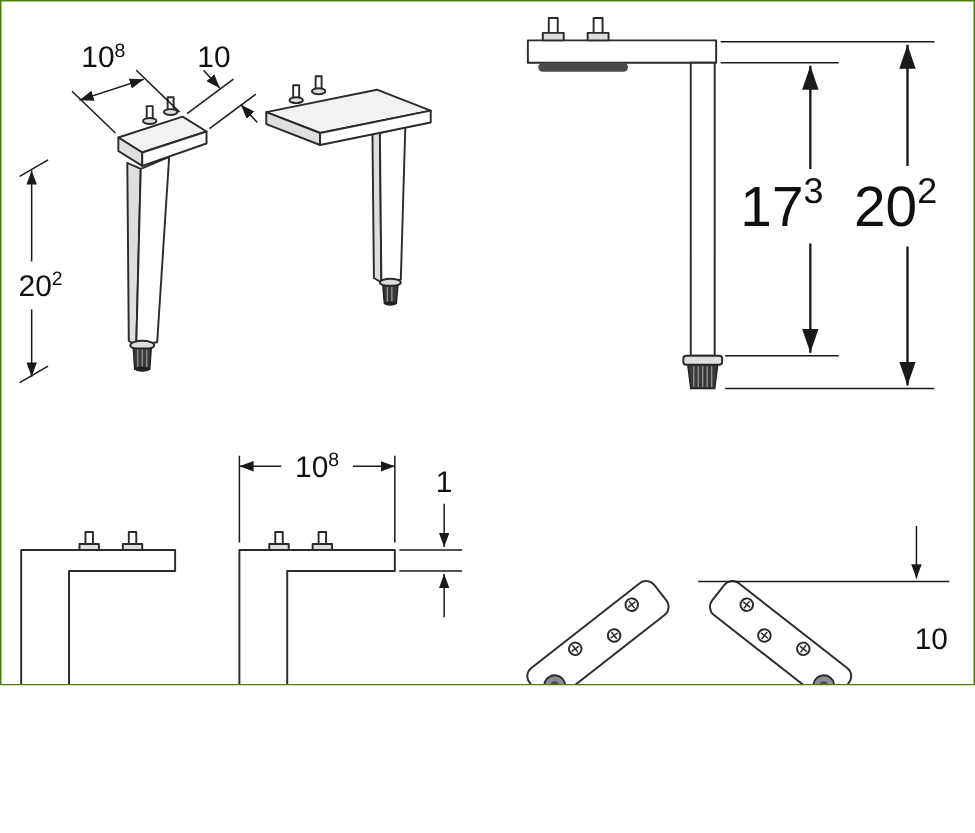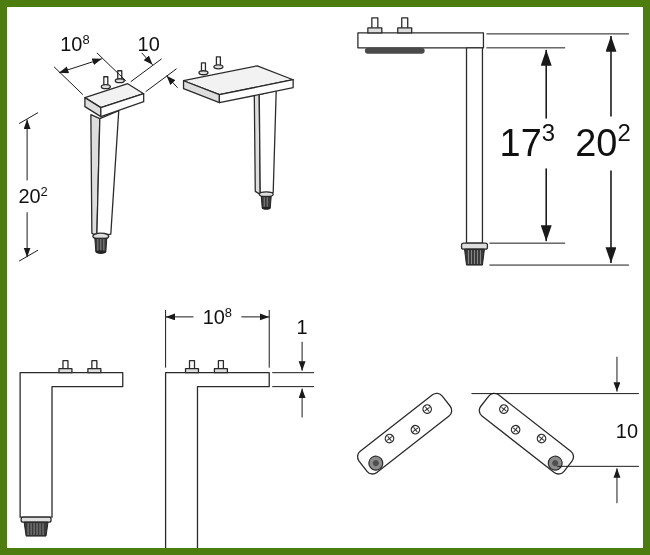--- a/index.html
+++ b/index.html
@@ -1,17 +1,17 @@
 <!DOCTYPE html>
 <html><head>
 <meta charset="utf-8">
 <style>
   html,body{margin:0;padding:0;background:#ffffff;}
   body{font-family:"Liberation Sans", sans-serif;}
-  .canvas{position:relative;width:650px;height:555px;background:#ffffff;border:7px solid #4d7c0f;box-sizing:border-box;overflow:hidden;}
+  .canvas{position:relative;width:650px;height:457px;background:#ffffff;border:1px solid #4d7c0f;box-sizing:border-box;overflow:hidden;}
   svg{display:block;}
   svg text{font-family:"Liberation Sans", sans-serif;}
   .outline{fill:#ffffff;stroke:#2b2b2b;stroke-width:1.3;stroke-linejoin:round;}
   .f-light{fill:#f2f2f2;}
   .f-mid{fill:#dedede;}
   .f-dark{fill:#3a3a3a;stroke:#222222;stroke-width:1;}
   .f-foot{fill:#8c8c8c;}
   .f-footin{fill:#4f4f4f;}
   .strip{fill:#4a4a4a;stroke:none;}
   .ext{stroke:#1a1a1a;stroke-width:1;fill:none;}

